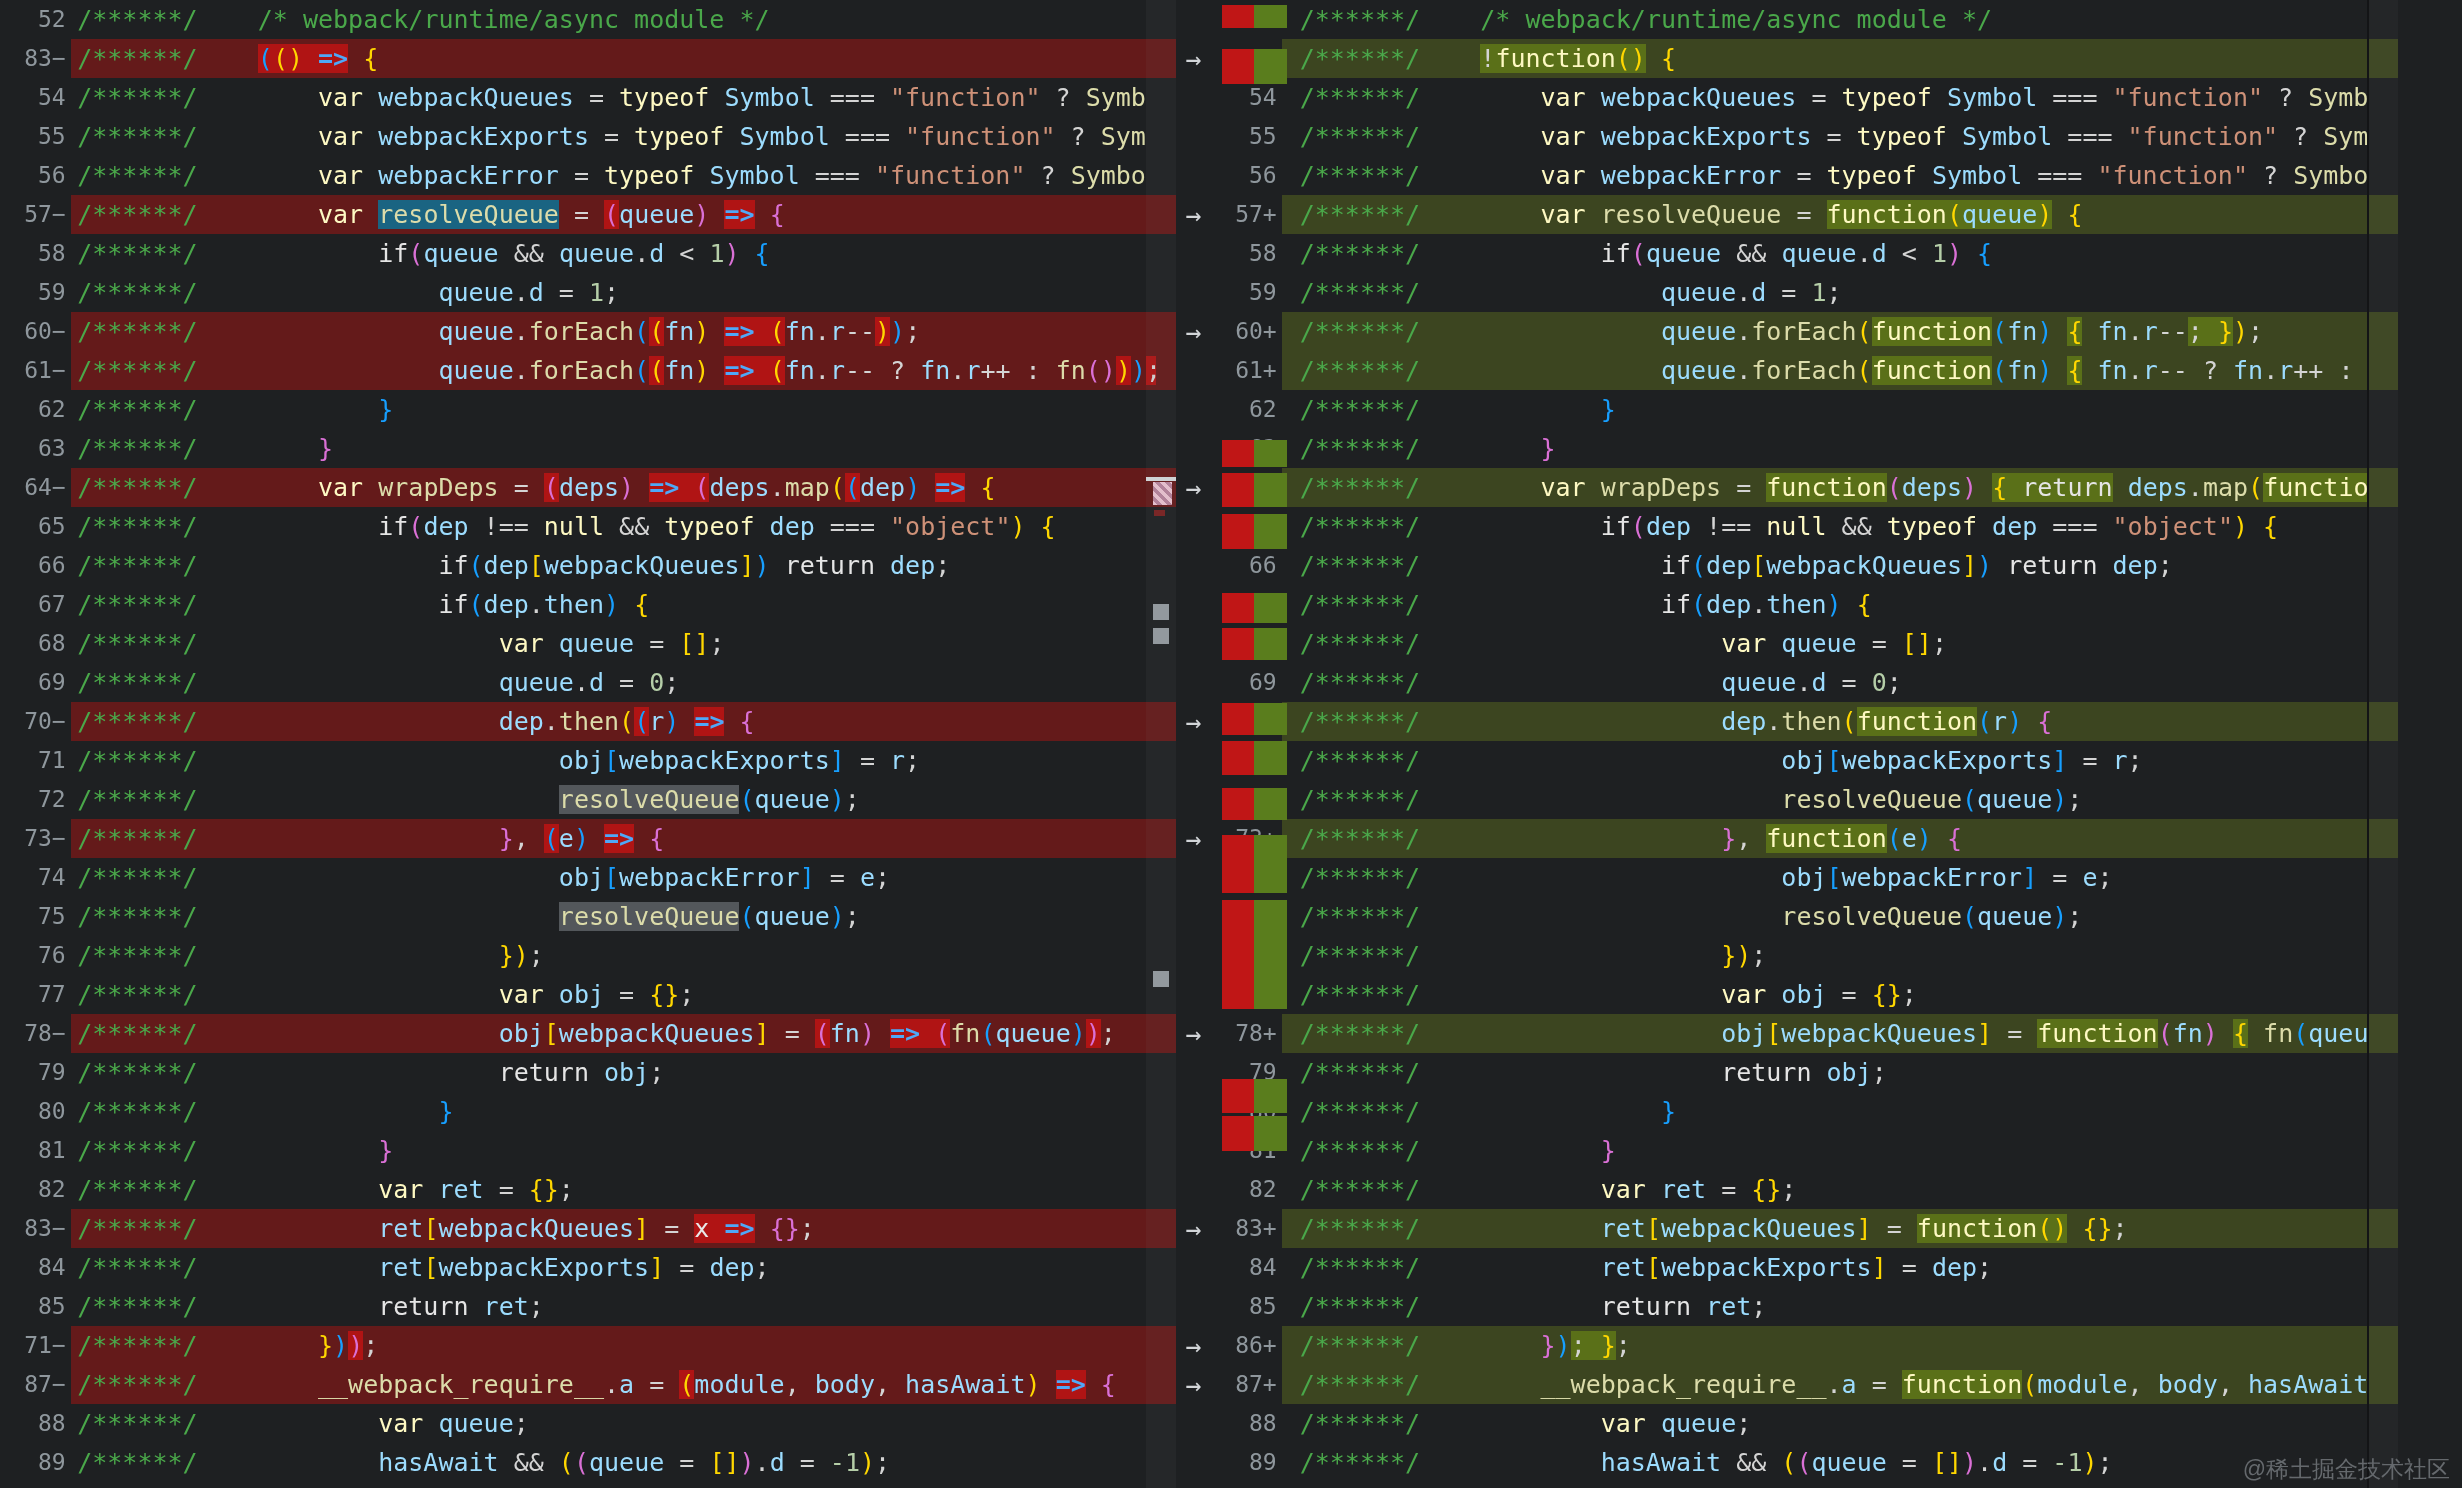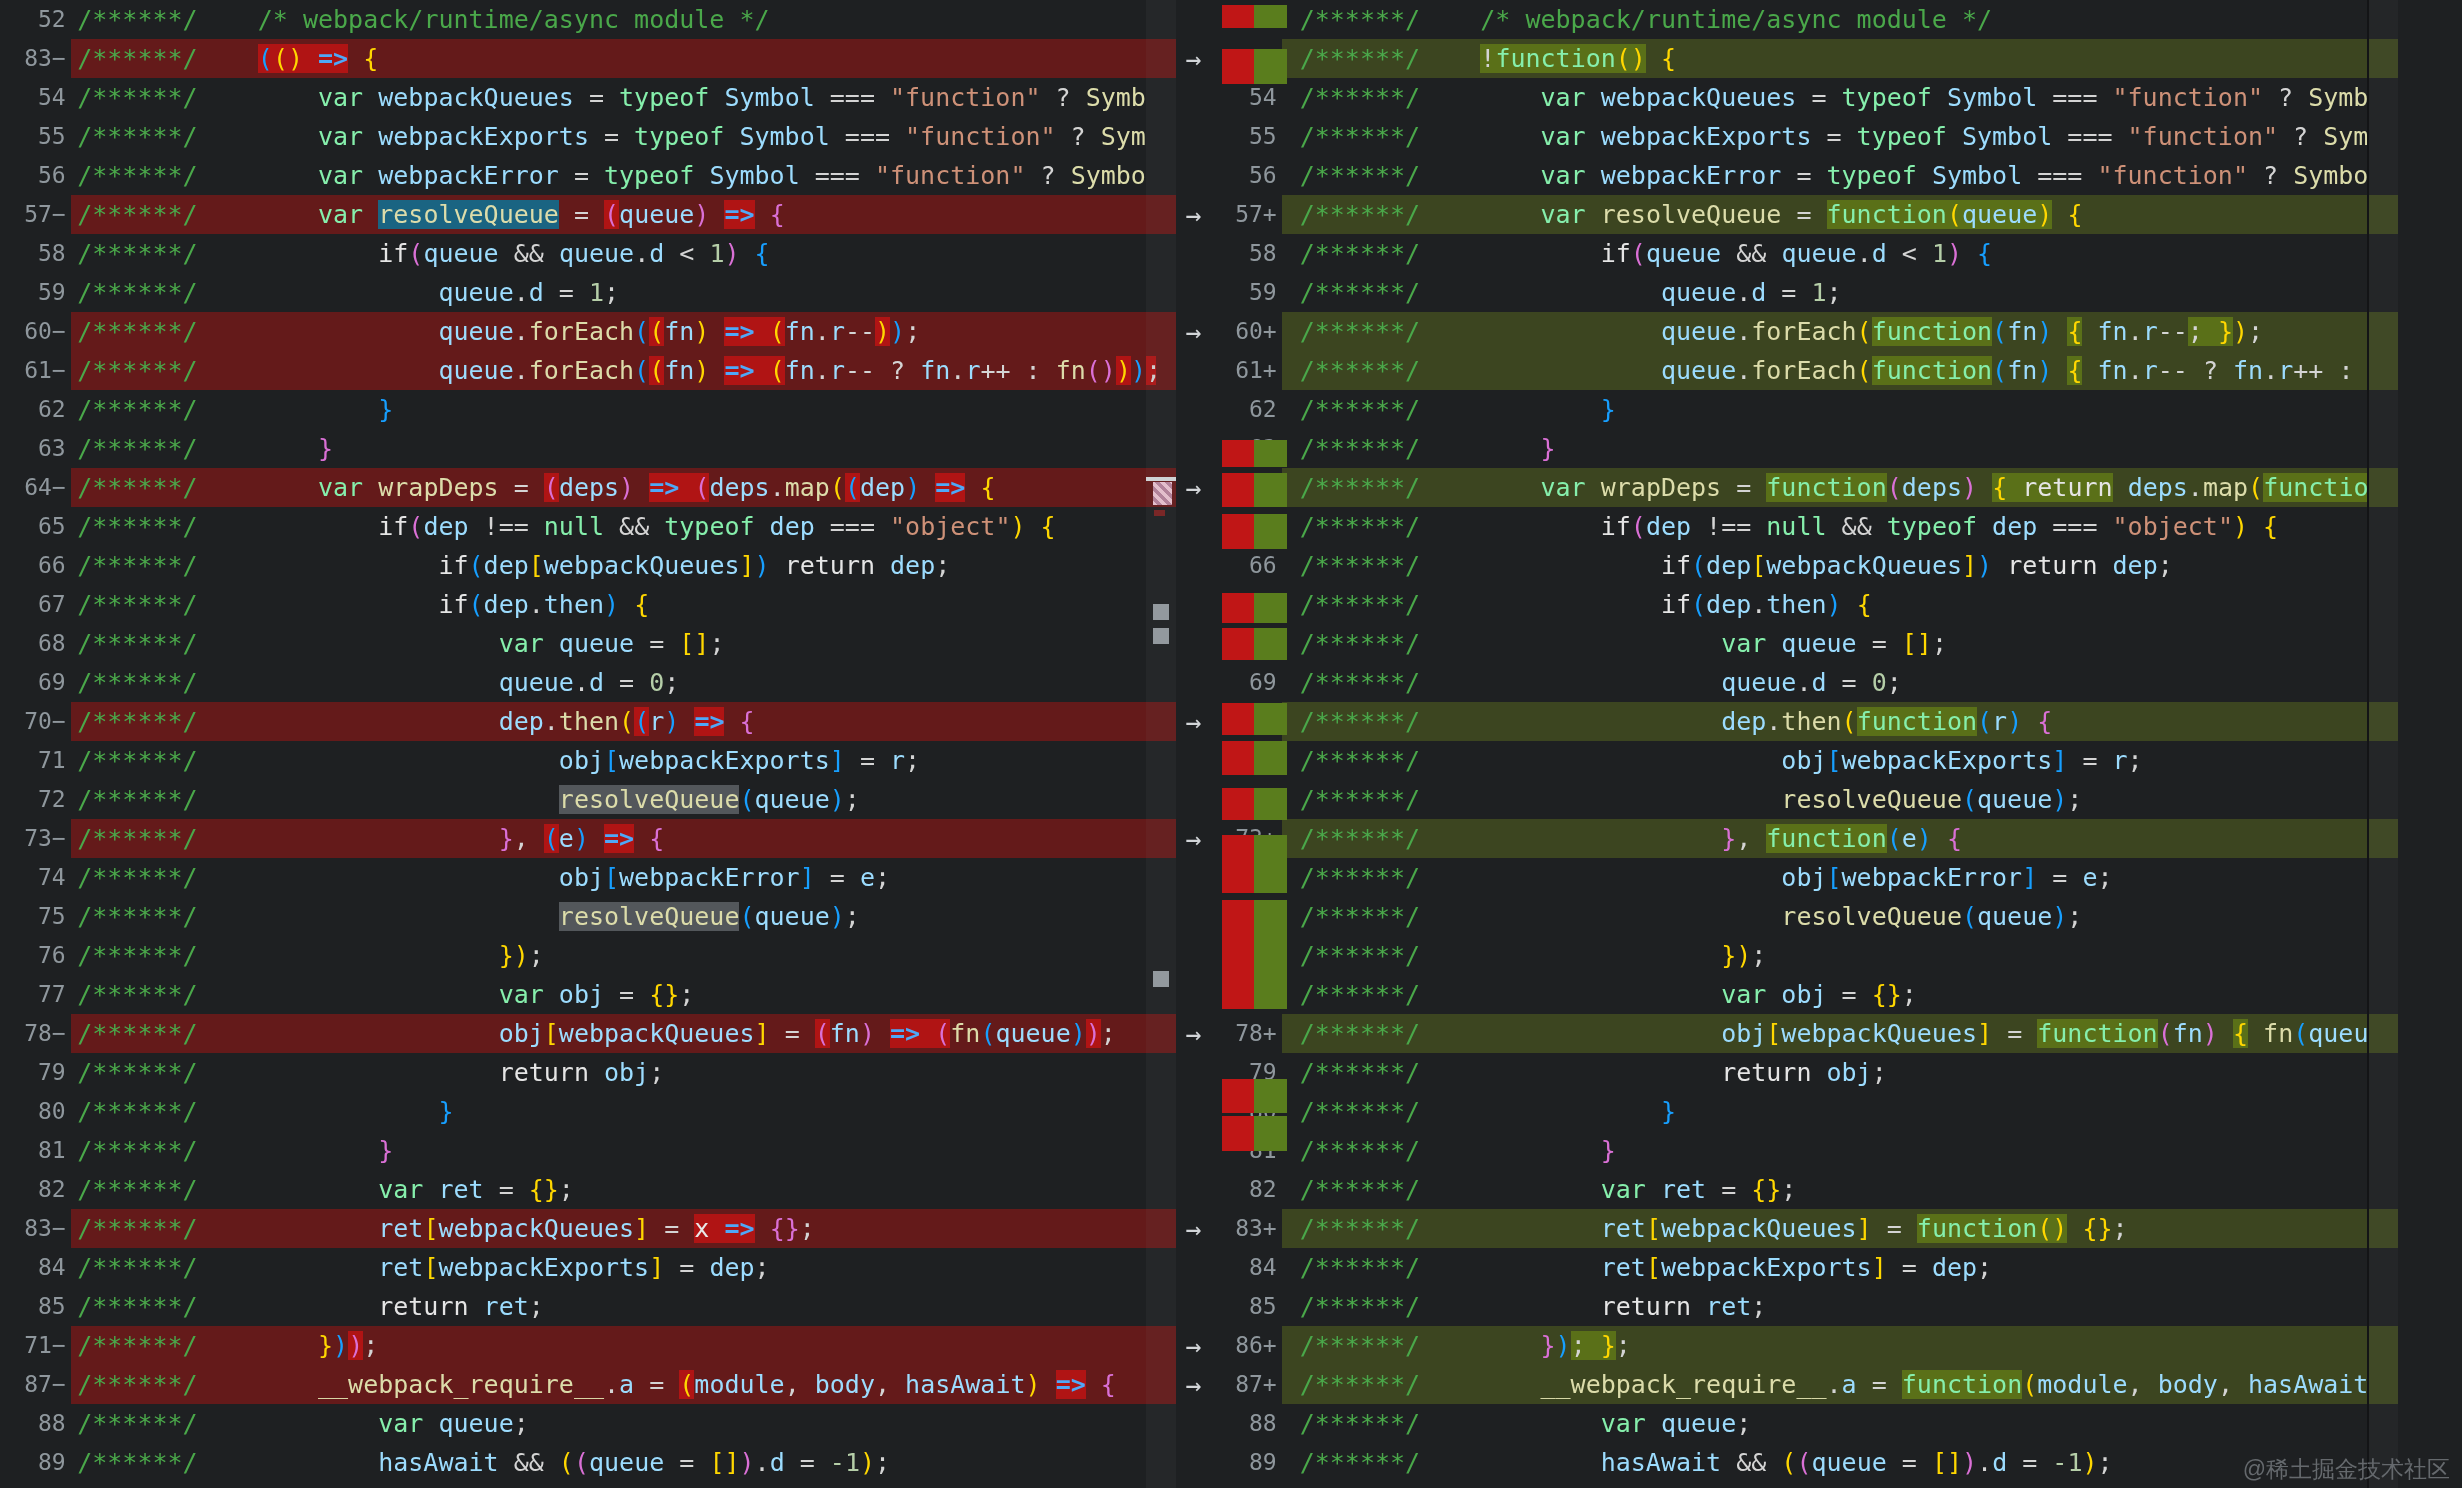--- a/index.html
+++ b/index.html
@@ -15,21 +15,21 @@
   #pane-right .lbody{max-width:1116px;}
   .code{overflow:hidden;height:39px;}
   #pane-left .code{width:1079px;padding-left:6.2px;}
   #pane-right .code{width:1085px;padding-left:17.7px;box-sizing:border-box;}
   .del{background:#641a1a;}
   .add{background:#3c4520;}
   .h-d{background:#b01414;}
   .h-a{background:#5a7018;}
   .h-s{background:#1a6482;}
   .h-w{background:#53575b;}
-  .c-cm{color:#4aa84a;} .c-kw{color:#86efac;} .c-id{color:#9cdcfe;}
+  .c-cm{color:#4aa84a;} .c-kw{color:#fef9c3;} .c-id{color:#9cdcfe;}
   .c-fn{color:#dcdcaa;} .c-op{color:#d4d4d4;} .c-st{color:#ce9178;}
   .c-nu{color:#b5cea8;} .c-pk{color:#e5e5e5;} .c-b1{color:#ffd700;}
   .c-b2{color:#da70d6;} .c-b3{color:#179fff;} .c-wh{color:#e8e8e8;}
   .c-ar{color:#4fa8f8;font-weight:bold;}
   #left-sb{position:absolute;left:1146px;top:0;width:30px;height:1488px;background:rgba(125,130,133,0.08);}
   #right-sb{position:absolute;left:1191px;top:0;width:31px;height:1488px;background:rgba(125,130,133,0.07);}
   #right-border{position:absolute;left:1191px;top:0;width:1.8px;height:1488px;background:#131416;}
   .sq{position:absolute;left:7px;width:16px;height:16px;background:#93999e;}
   #sb-line{position:absolute;left:0;width:30px;height:3.5px;background:#cfd3d5;}
   #sb-grip{position:absolute;left:7px;width:19.4px;height:23px;background:repeating-linear-gradient(45deg,#e3bfcc 0 3.5px,#b2839a 3.5px 7px);}

